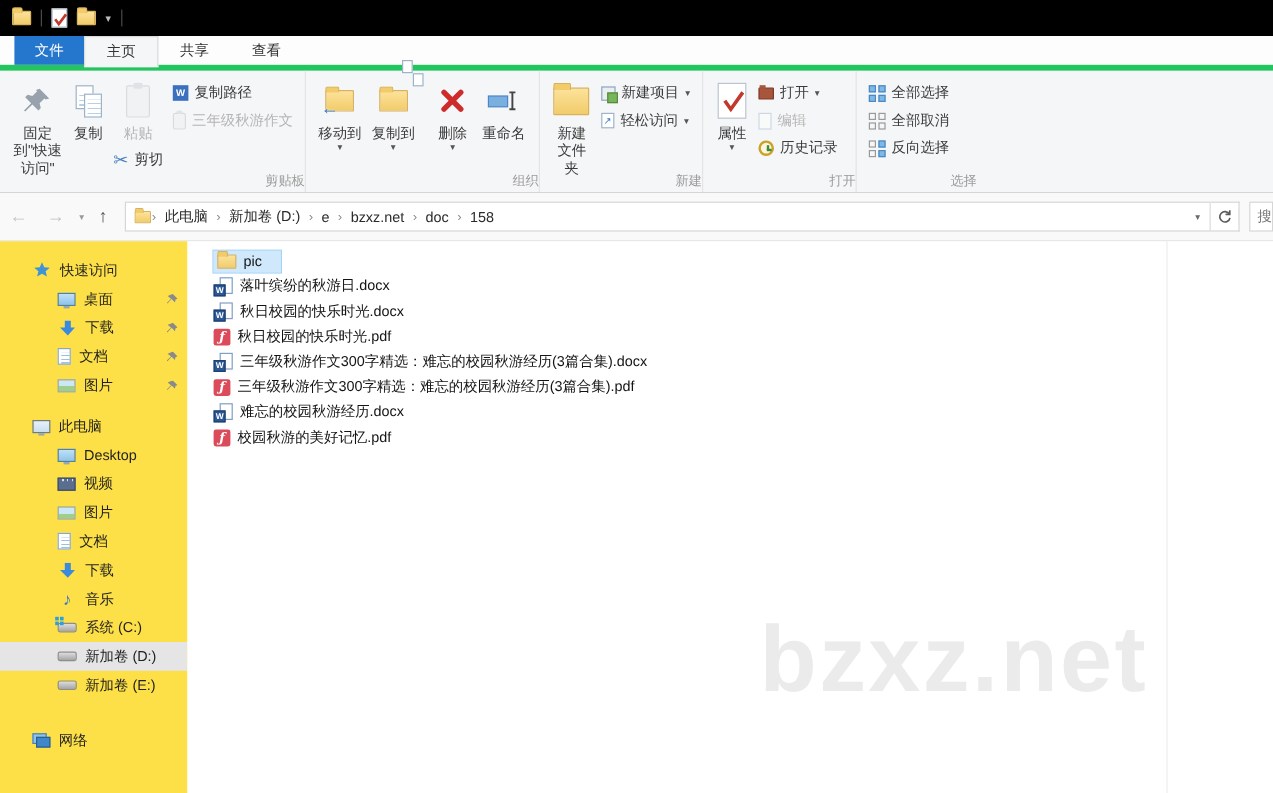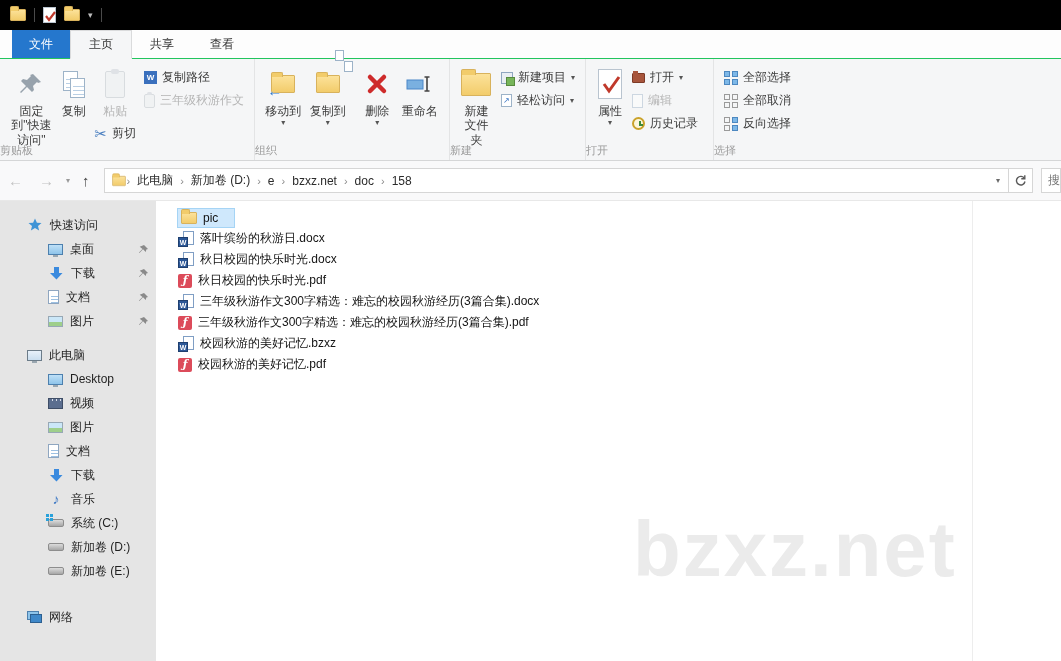--- a/index.html
+++ b/index.html
@@ -21,29 +21,29 @@
   .ic-folder.md { width:24px; height:18px; }
   .ic-folder.md::before { width:10px; height:4px; }
 
   
   .ic-propdoc { position:relative; display:inline-block; width:13px; height:16px; background:#fff;
     border:1px solid #b9c4cf; }
   .ic-propdoc svg { position:absolute; left:0; top:2px; }
   .ic-propdoc.lg { width:24px; height:30px; }
 
   
-  .tabstrip { height:29px; background:#fdfdfd; display:flex; align-items:stretch; border-bottom:1px solid #22c55e; }
+  .tabstrip { height:29px; background:#fdfdfd; display:flex; align-items:stretch; border-bottom:5px solid #22c55e; }
   .tab { padding:12px 18px; display:flex; align-items:center; color:#333; }
   .tab-file { background:#2577cd; color:#fff; padding:0 17px; display:flex; align-items:center; margin-left:12px; }
   .tab.active { background:#f5f6f7; border:1px solid #dadbdc; border-bottom:1px solid #f5f6f7; margin-bottom:-1px; }
 
   
   .ribbon { height:102px; background:#f5f6f7; border-bottom:1px solid #d5d6d7; display:flex; }
   .rgroup { position:relative; padding:3px 6px 16px 6px; border-right:1px solid #e3e4e5; display:flex; align-items:flex-start; }
-  .rgroup-label { position:absolute; left:0; right:0; bottom:2px; text-align:left; color:#9b9b9b; font-size:11px; }
+  .rgroup-label { position:absolute; left:0; right:0; bottom:2px; text-align:right; color:#9b9b9b; font-size:11px; }
   .btn-lg { display:flex; flex-direction:column; align-items:center; text-align:center; padding:4px 3px; color:#3c3c3c; line-height:1.2; }
   .btn-lg .iconbox { height:36px; display:flex; align-items:center; justify-content:center; margin-bottom:2px; }
   .btn-sm { display:flex; align-items:center; gap:5px; color:#3c3c3c; padding:3px 4px; white-space:nowrap; }
   .caret { font-size:8px; color:#555; }
   .disabled, .disabled .caret { color:#b5b5b5 !important; }
   .disabled .fade { opacity:.45; }
   .smallcol { display:flex; flex-direction:column; justify-content:flex-start; margin-top:4px; }
 
   
   .ic-pages { position:relative; width:22px; height:27px; }
@@ -84,21 +84,21 @@
   .crumb { padding:0 7px; color:#2b2b2b; white-space:nowrap; }
   .crumb-sep { color:#8a8a8a; font-size:11px; }
   .addr-caret { margin-left:auto; padding:0 8px; color:#6a6a6a; font-size:8px; }
   .refreshbox { height:25px; width:24px; background:#fff; border:1px solid #d6d6d6; border-left:none;
     display:flex; align-items:center; justify-content:center; }
   .searchbox { height:25px; background:#fff; border:1px solid #d6d6d6; margin-left:8px; flex:1; min-width:20px;
     display:flex; align-items:center; padding-left:6px; color:#777; overflow:hidden; white-space:nowrap; }
 
   
   .main { position:relative; height:461px; }
-  .sidebar { position:absolute; left:0; top:0; bottom:0; width:156px; background:#e5e5e5; padding-top:12px; overflow:hidden; }
+  .sidebar { position:absolute; left:0; top:0; bottom:0; width:156px; background:#fde047; padding-top:12px; overflow:hidden; }
   .side-item { position:relative; height:24px; display:flex; align-items:center; gap:7px; color:#1f1f1f; }
   .side-item.lvl1 { padding-left:27px; }
   .side-item.lvl2 { padding-left:48px; }
   .side-item.sel { background:#e5e5e5; }
   .side-pin { position:absolute; right:8px; top:7px; }
   .side-gap { height:10px; } .side-gap.big { height:22px; }
   .si { display:inline-flex; width:16px; justify-content:center; align-items:center; flex:none; }
 
   .ic-monitor { width:15px; height:11px; background:linear-gradient(#bfe0f7,#8ec4ea); border:1px solid #4d80ae; position:relative; }
   .ic-monitor::after { content:""; position:absolute; left:4px; bottom:-3px; width:5px; height:2px; background:#9aa7b0; }
@@ -507,21 +507,21 @@
     </div>
     <div class="file-row">
       <span class="fi-pdf"></span>
       <span class="nm">三年级秋游作文300字精选：难忘的校园秋游经历(3篇合集).pdf</span>
     </div>
     <div class="file-row">
       <span class="fi-docx">
           <i></i>
           <u></u>
         </span>
-      <span class="nm">校园秋游的美好记忆.bzxz</span>
+      <span class="nm">难忘的校园秋游经历.docx</span>
     </div>
     <div class="file-row">
       <span class="fi-pdf"></span>
       <span class="nm">校园秋游的美好记忆.pdf</span>
     </div>
 
     <div class="pane-divider"></div>
     <div class="watermark">bzxz.net</div>
   </div>
 </div>

